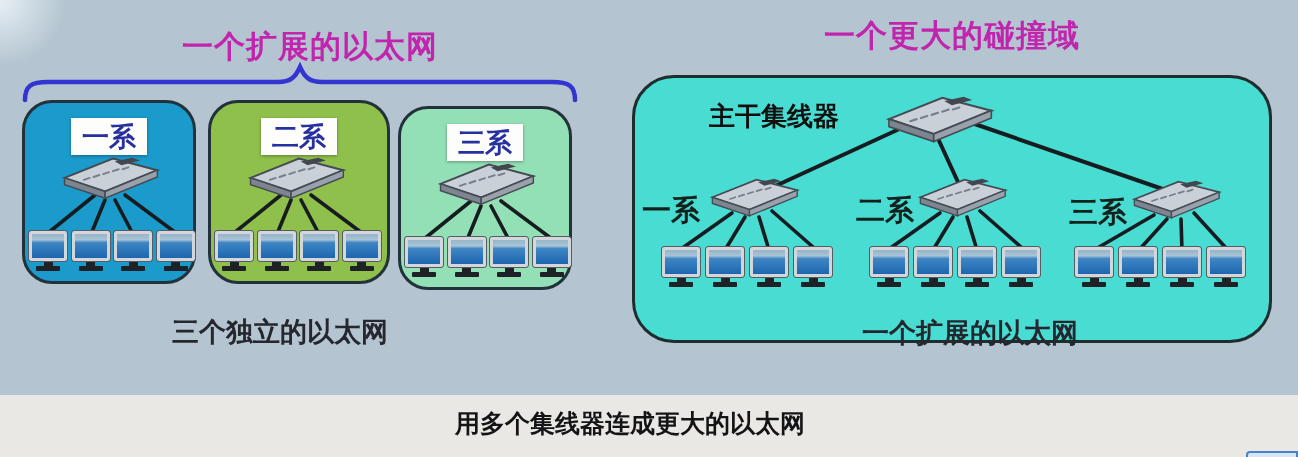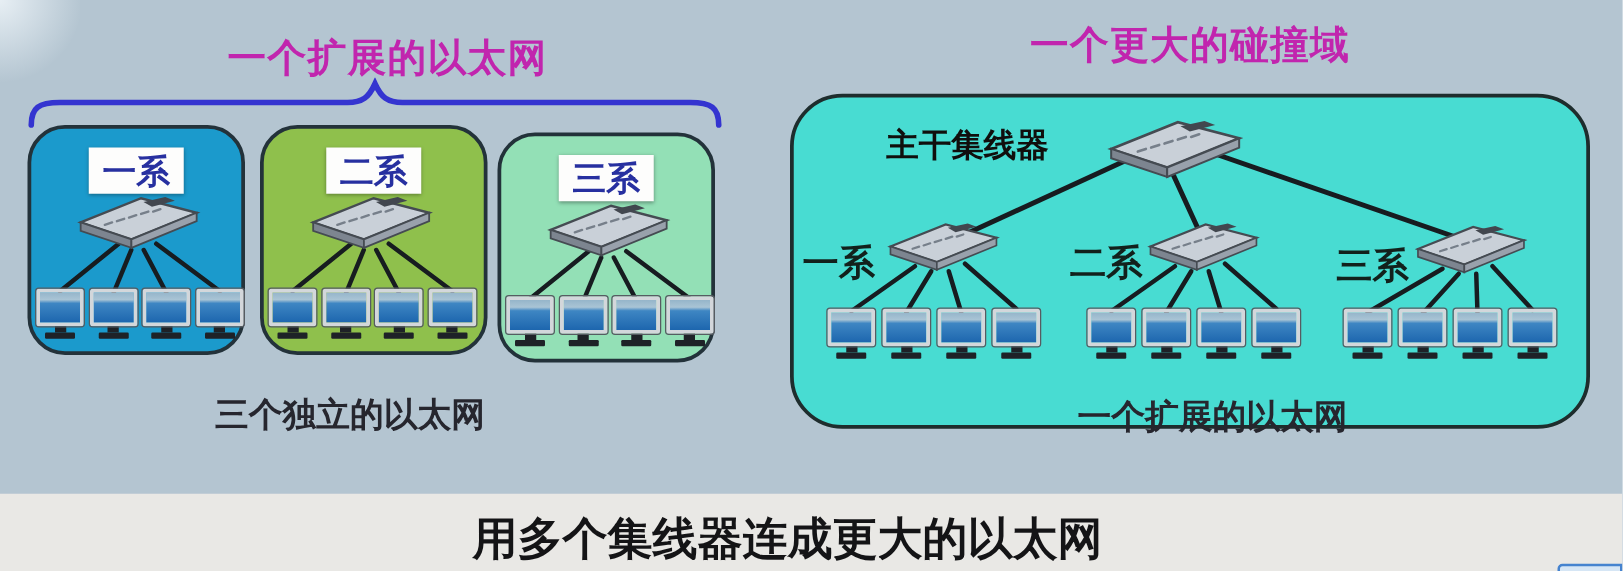--- a/index.html
+++ b/index.html
@@ -25,21 +25,21 @@
   .title-left  { left:155px; top:26px; width:310px; }
   .title-right { left:797px; top:15px; width:310px; }
   .dark-caption {
     position:absolute; text-align:center; font-size:27px; font-weight:bold;
     color:#26262e; white-space:nowrap;
   }
   .caption-left  { left:130px; top:314px; width:300px; }
   .caption-right { left:820px; top:315px; width:300px; }
   .footer-caption {
     position:absolute; left:330px; top:407px; width:600px; text-align:center;
-    font-size:36px; font-weight:bold; color:#141416; white-space:nowrap;
+    font-size:25px; font-weight:bold; color:#141416; white-space:nowrap;
   }
   
   .brace { position:absolute; left:22px; top:62px; width:556px; height:42px; }
   
   .domain {
     position:absolute; top:100px; height:184px;
     border:3px solid #23323a; border-radius:30px; box-sizing:border-box;
   }
   .domain-1 { left:22px;  width:174px; background:#1b9acc; }
   .domain-2 { left:208px; width:182px; background:#8fc04c; }

